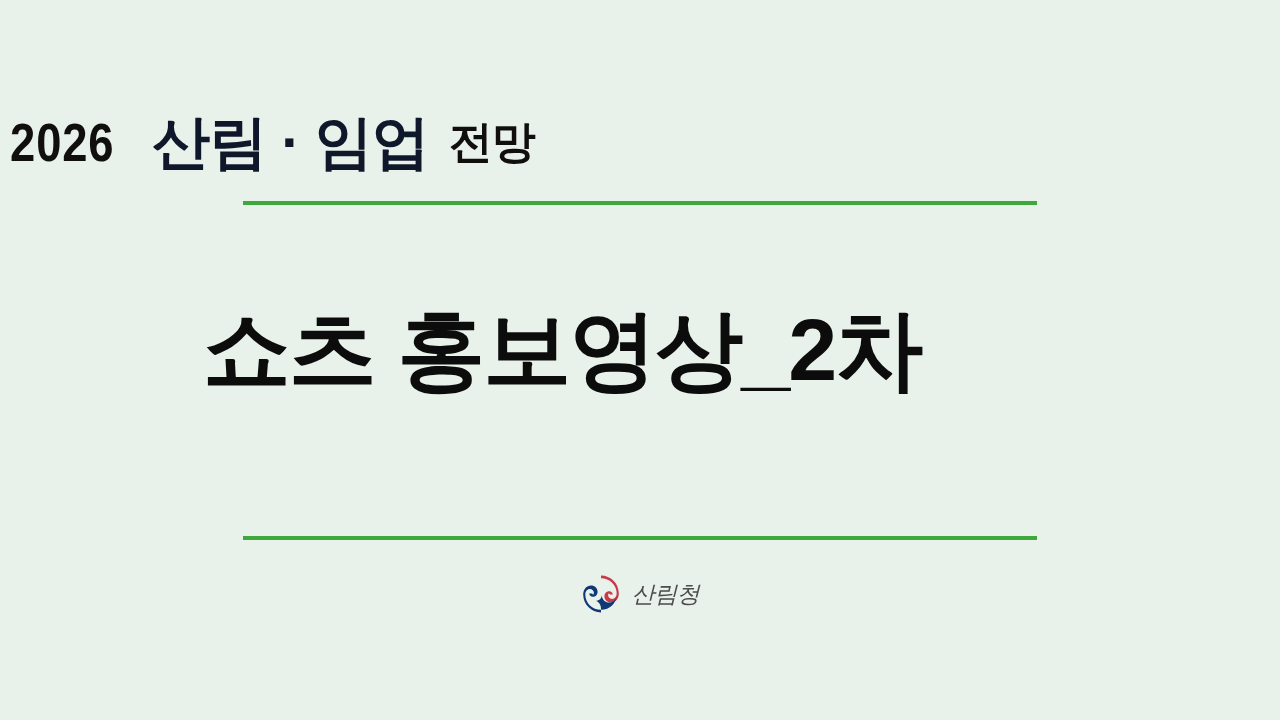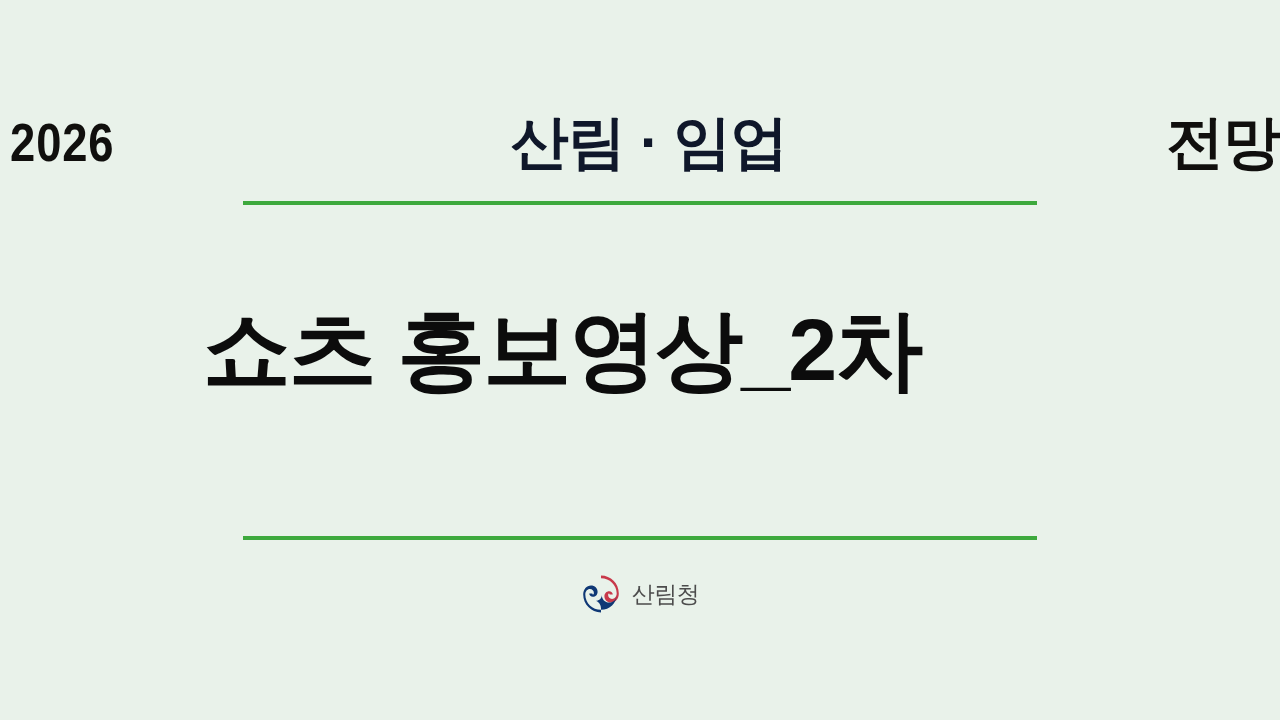--- a/index.html
+++ b/index.html
@@ -24,21 +24,21 @@
 
   
   .header {
     position: absolute;
     left: 0;
     top: 100px;
     width: 1280px;
     height: 84px;
     display: flex;
     align-items: center;
-    justify-content: space-between;
+    justify-content: flex-start;
     white-space: nowrap;
   }
   .header-year {
     font-size: 54px;
     font-weight: 700;
     color: #100f0d;
     letter-spacing: 1px;
     transform: scaleX(0.84);
     transform-origin: center center;
     display: inline-block;
@@ -48,21 +48,21 @@
   .header-gap { display: inline-block; width: 26px; }
   .header-green {
     font-size: 58px;
     font-weight: 800;
     color: #0f172a;
     letter-spacing: -1px;
     line-height: 1;
     display: inline-block;
   }
   .header-black {
-    font-size: 58px;
+    font-size: 44px;
     font-weight: 800;
     color: #100f0d;
     letter-spacing: -1px;
     line-height: 1;
     display: inline-block;
   }
   .header-gap2 { display: inline-block; width: 20px; }
 
   
   .rule {
@@ -92,20 +92,21 @@
 
   
   .logos {
     position: absolute;
     left: 0;
     top: 574px;
     width: 1280px;
     display: flex;
     align-items: center;
     justify-content: center;
+    font-style: italic;
   }
   .logo {
     display: flex;
     align-items: center;
     gap: 11px;
   }
   .logo-mark {
     width: 40px;
     height: 40px;
     flex: 0 0 40px;

